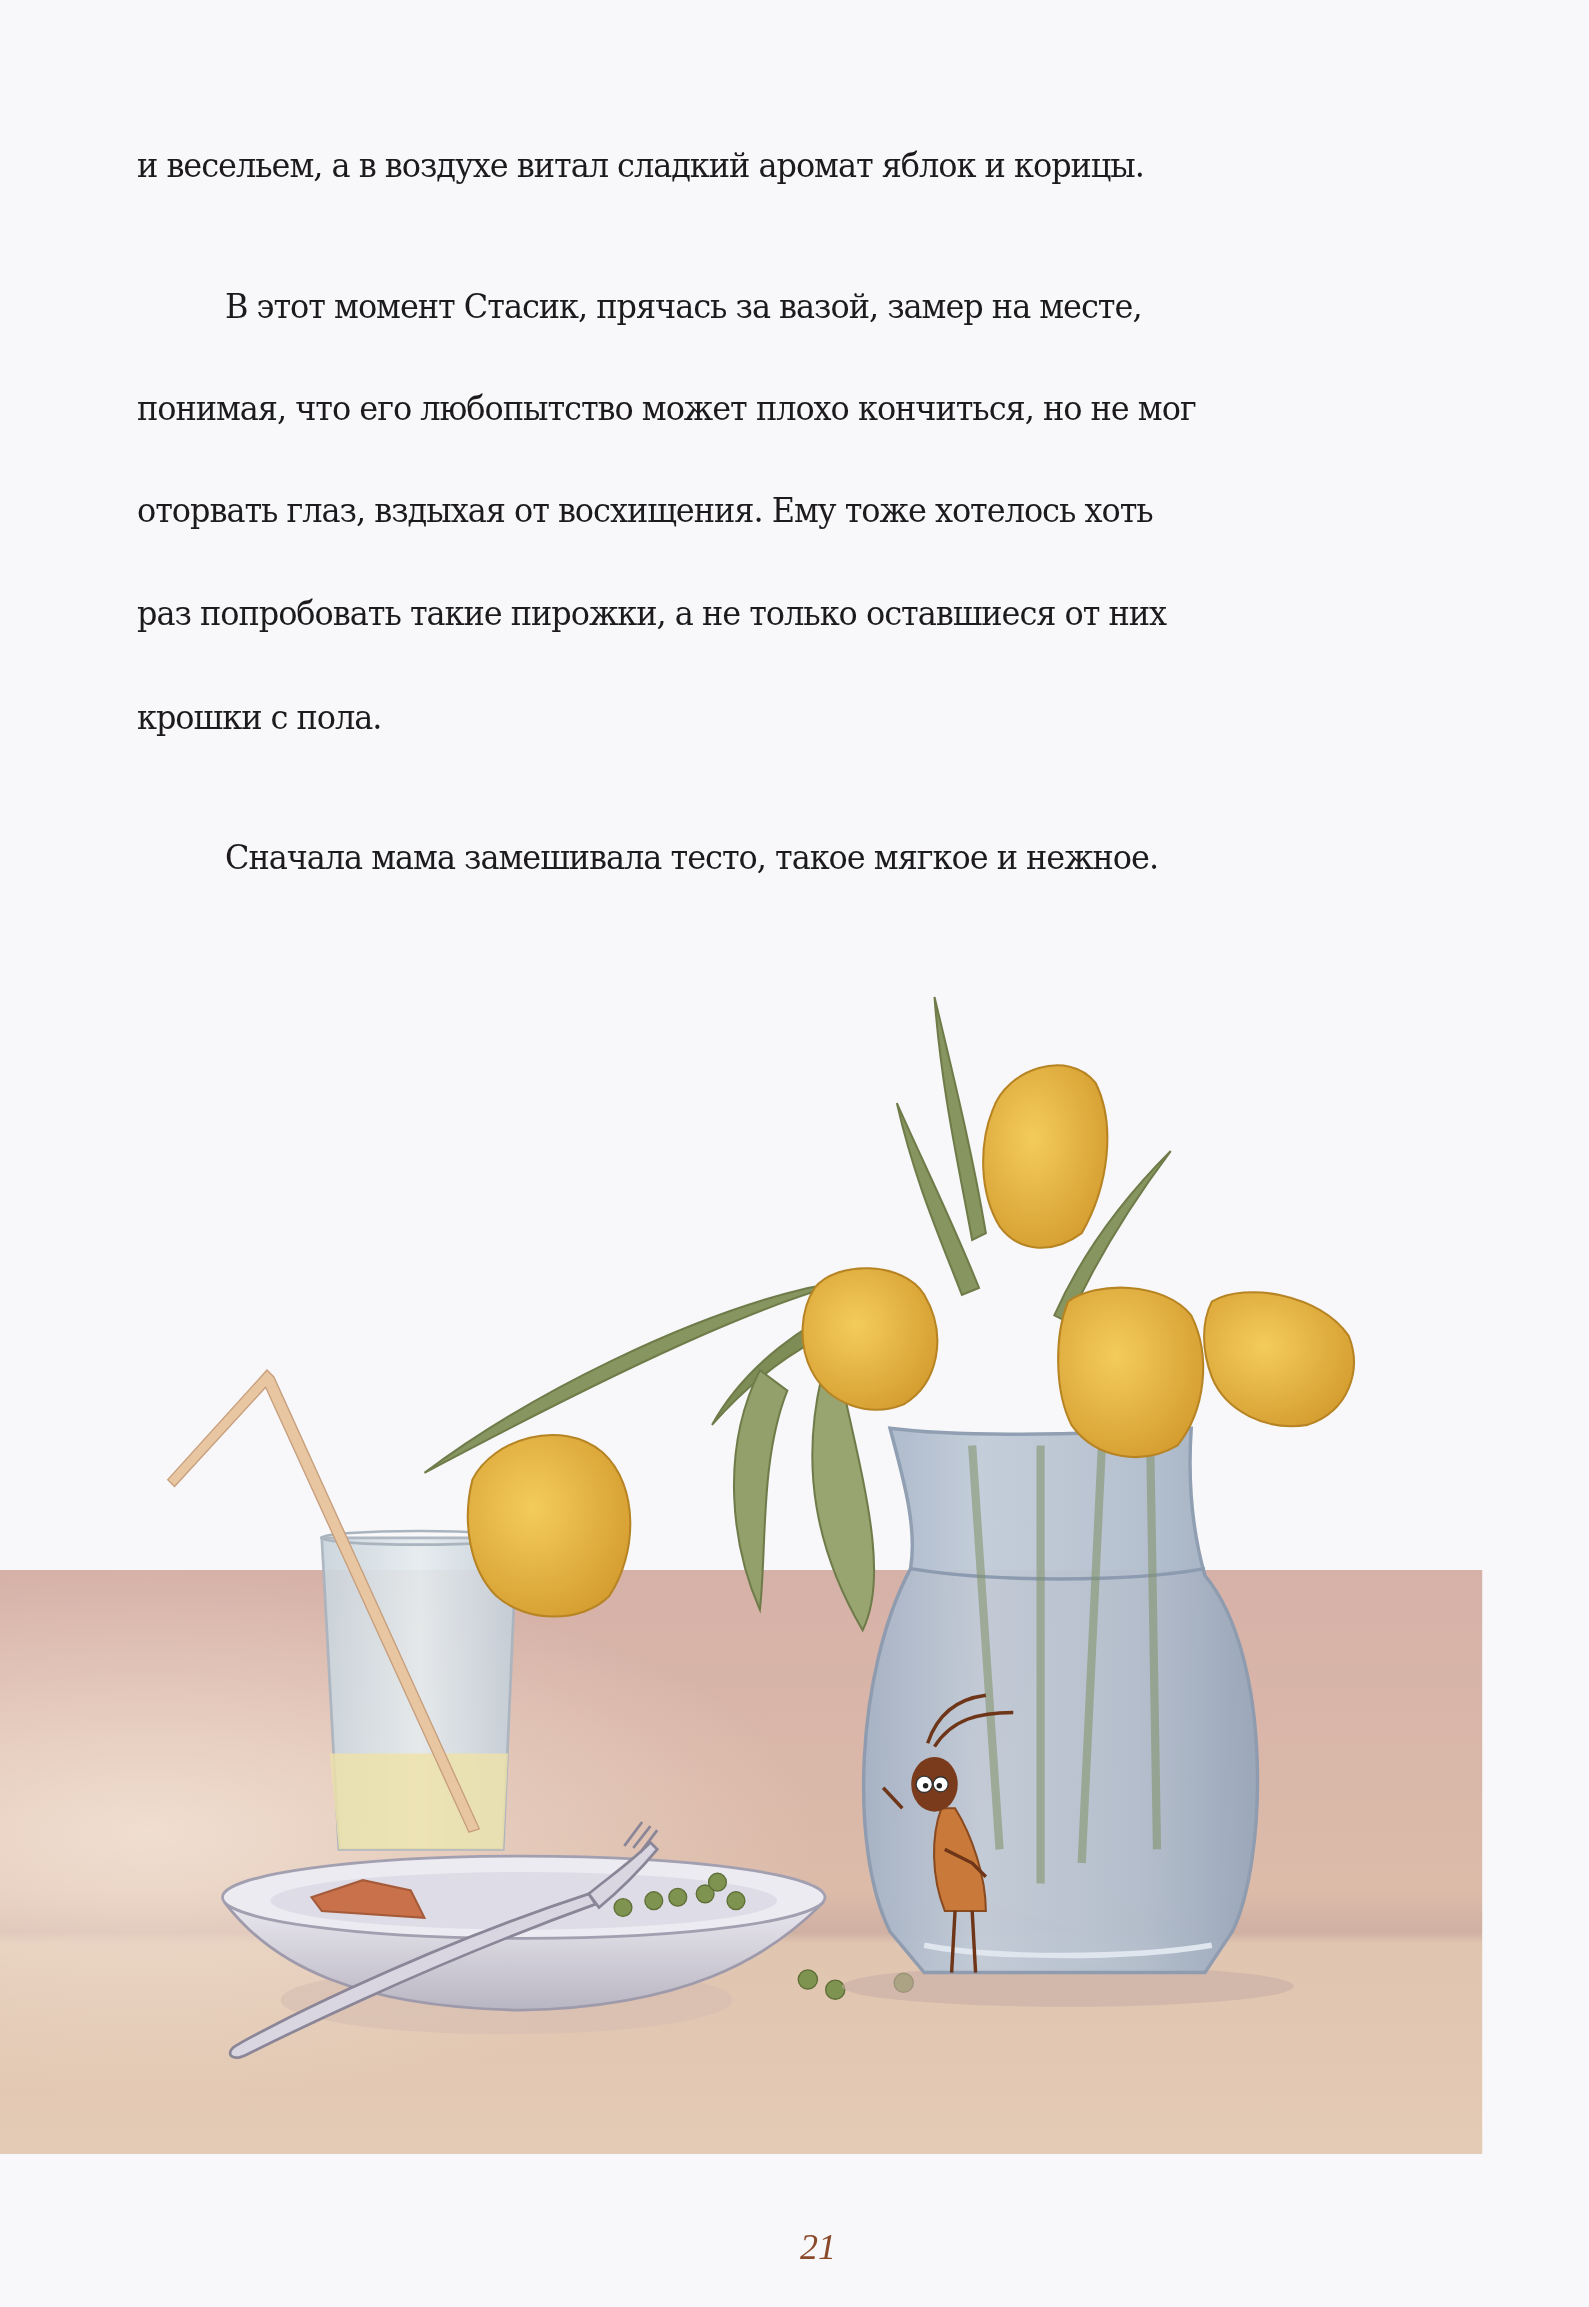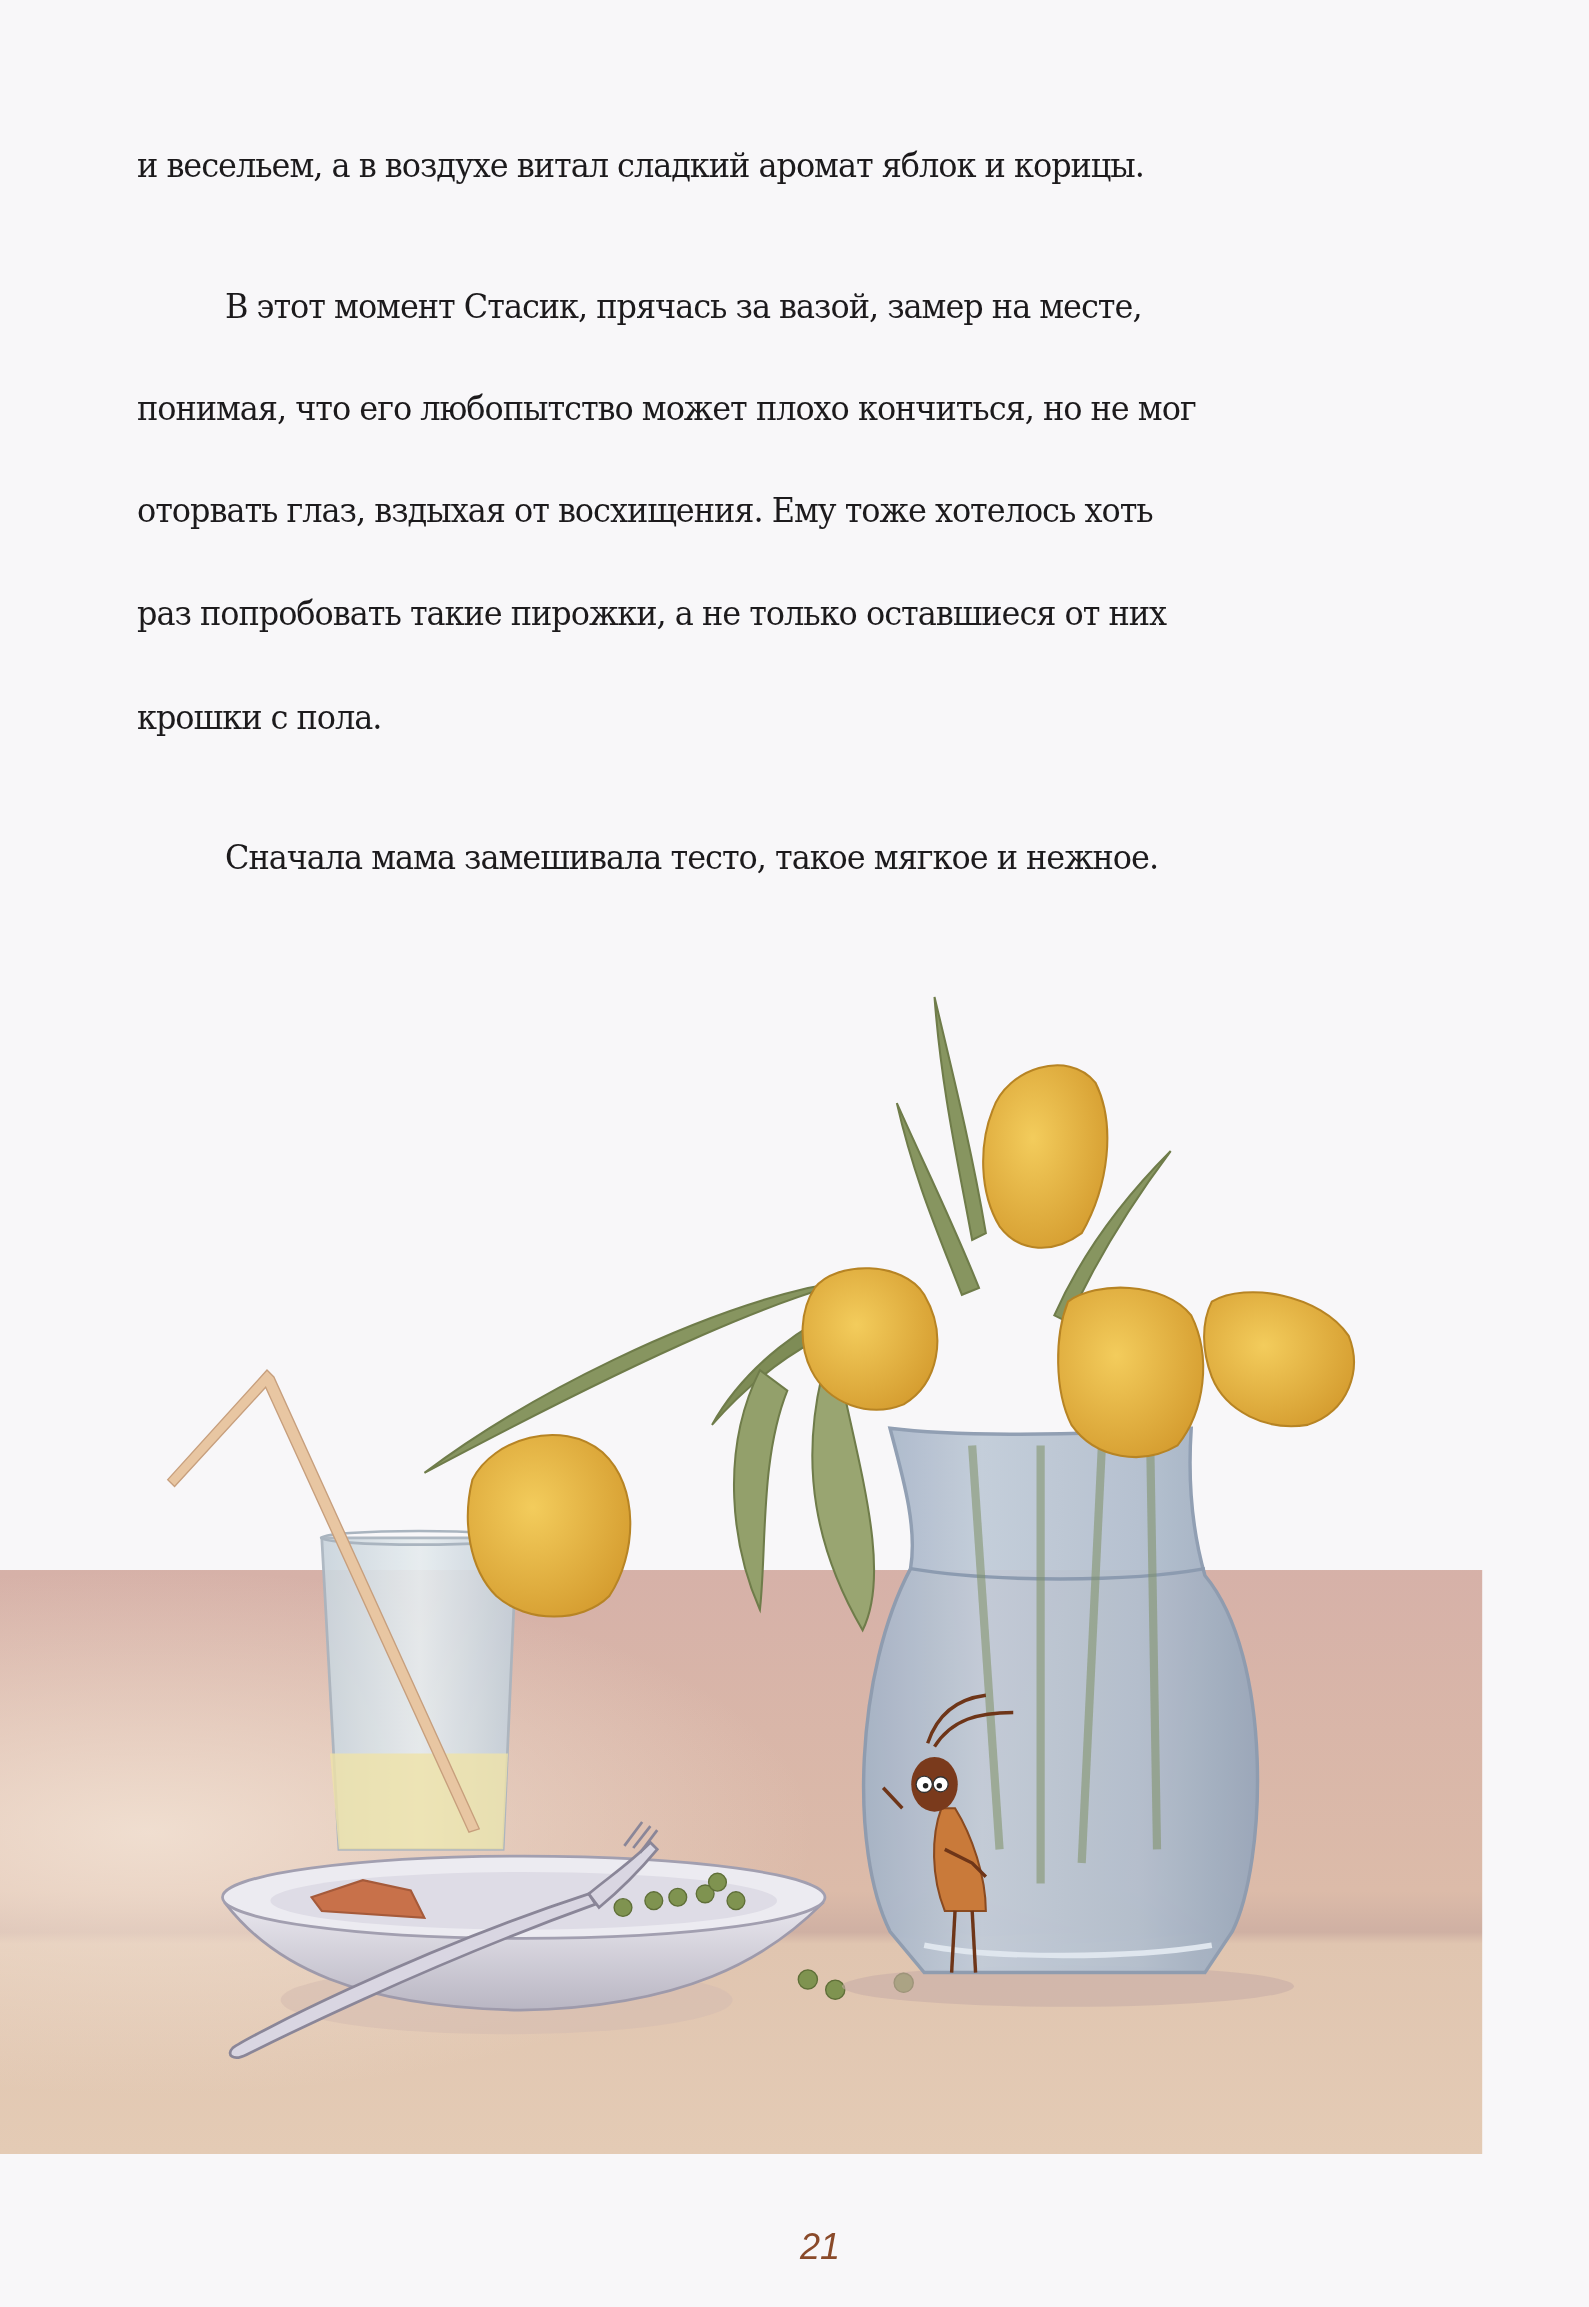--- a/index.html
+++ b/index.html
@@ -13,21 +13,21 @@
   .text-block { position:absolute; left:137px; top:0; width:1342px; }
   .line {
     position:absolute; left:0; white-space:nowrap;
     font-size:34px; letter-spacing:-1.1px; transform:scaleX(0.94); transform-origin:left center;
     line-height:41px;
   }
   .indent { left:88px; }
   .illustration { position:absolute; left:0; top:959px; width:1589px; height:1233px; }
   .page-number {
     position:absolute; left:800px; top:2226px; font-size:36px;
-    font-family:Liberation Sans, sans-serif; font-style:italic; color:#8a4a2a;
+    font-family:Liberation Serif, serif; font-style:italic; color:#8a4a2a;
   }
 </style>
 </head>
 <body>
 
 <div class="page">
 
   <div class="text-block">
     <div class="line" style="top:145px">и весельем, а в воздухе витал сладкий аромат яблок и корицы.</div>
     <div class="line indent" style="top:286px">В этот момент Стасик, прячась за вазой, замер на месте,</div>

